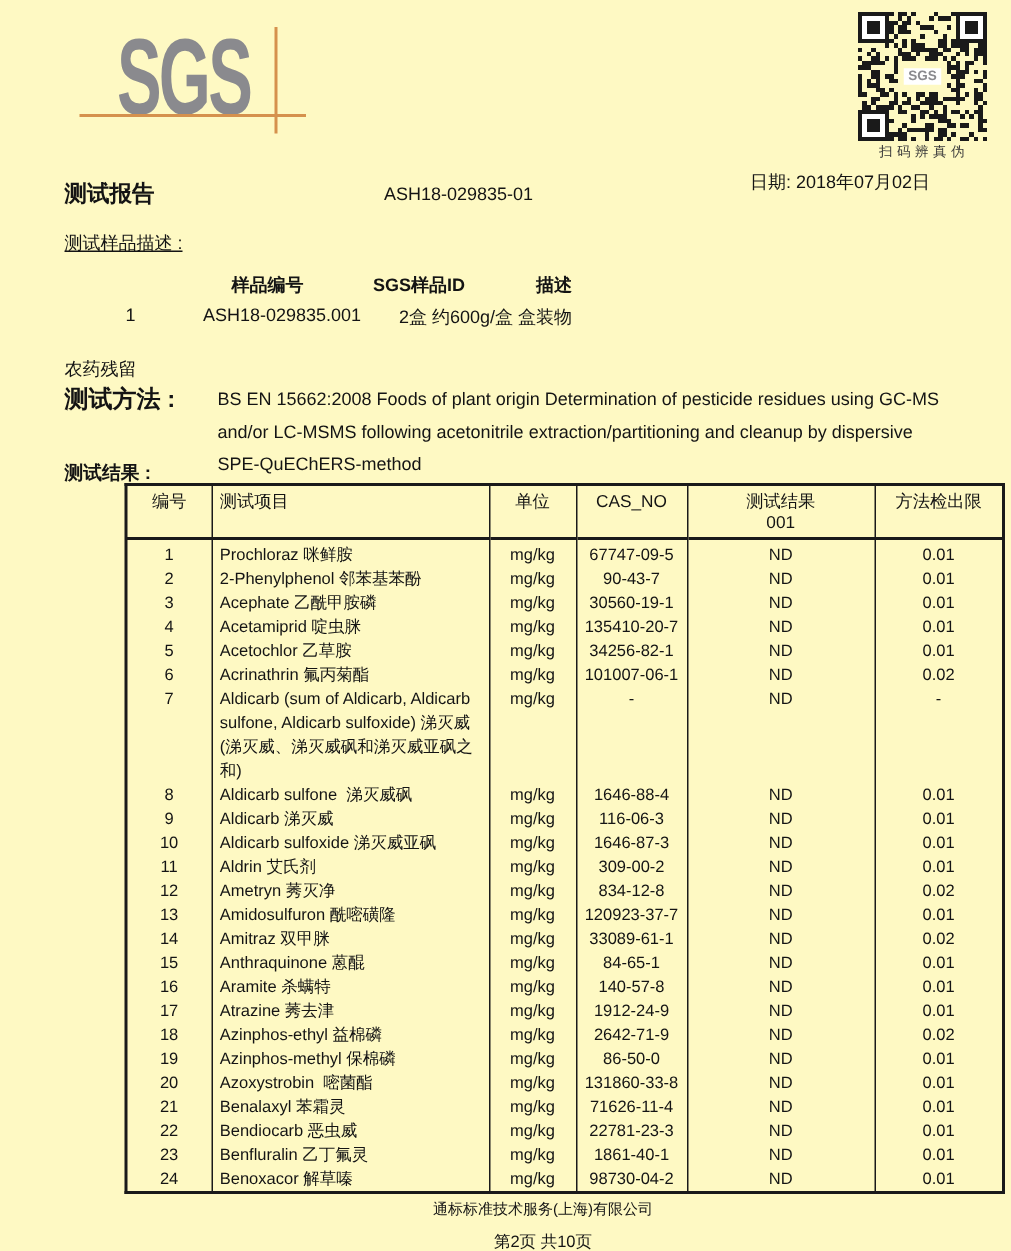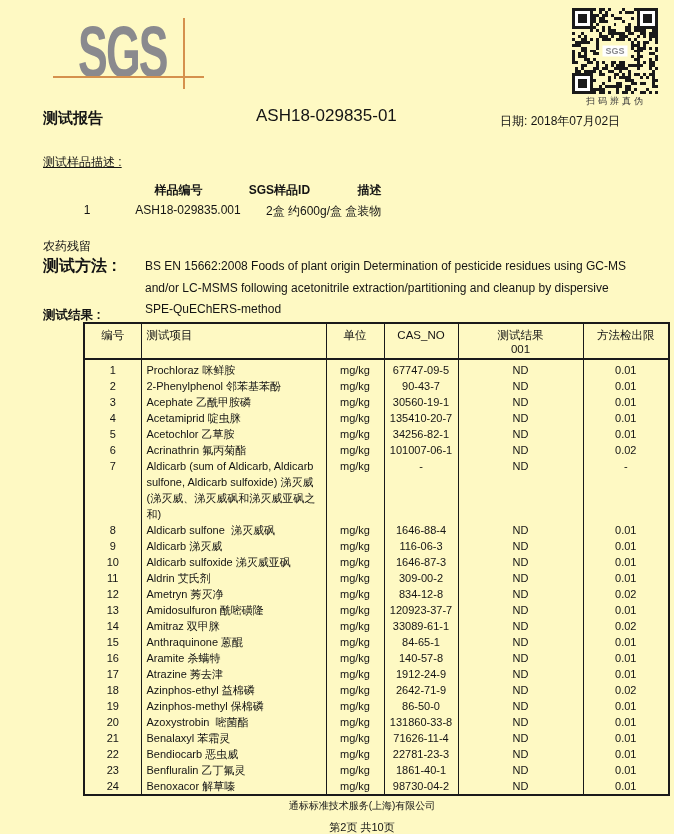--- a/index.html
+++ b/index.html
@@ -21,22 +21,22 @@
   .qr svg{width:86px;height:86px;shape-rendering:crispEdges;display:block;}
   .qr-label{
     position:absolute;left:50%;top:50%;transform:translate(-50%,-50%);
     background:#fff;color:#8a8a8e;font-size:9px;font-weight:bold;padding:1px 3px;line-height:1;
   }
   .qr-caption{
     position:absolute;left:560px;top:95px;width:112px;text-align:center;
     font-size:9px;letter-spacing:3px;color:#3a3a3a;
   }
   
-  .report-title{position:absolute;left:43px;top:109px;font-size:15px;font-weight:bold;}
-  .report-no{position:absolute;left:256px;top:106px;font-size:17px;}
+  .report-title{position:absolute;left:43px;top:120px;font-size:15px;font-weight:bold;}
+  .report-no{position:absolute;left:256px;top:122px;font-size:12px;}
   .report-date{position:absolute;left:500px;top:113px;font-size:12px;}
   .sample-desc-heading{position:absolute;left:43px;top:154px;font-size:12px;text-decoration:underline;}
   
   .sample-table{position:absolute;left:42px;top:182px;font-size:12px;}
   .sample-row{display:flex;}
   .sample-row.hdr{font-weight:bold;justify-content:flex-end;}
   .sample-row + .sample-row{margin-top:4px;}
   .sc0{width:90px;text-align:center;}
   .sc1{width:112px;text-align:center;white-space:nowrap;}
   .sc2{margin-left:22px;text-align:left;white-space:nowrap;}

